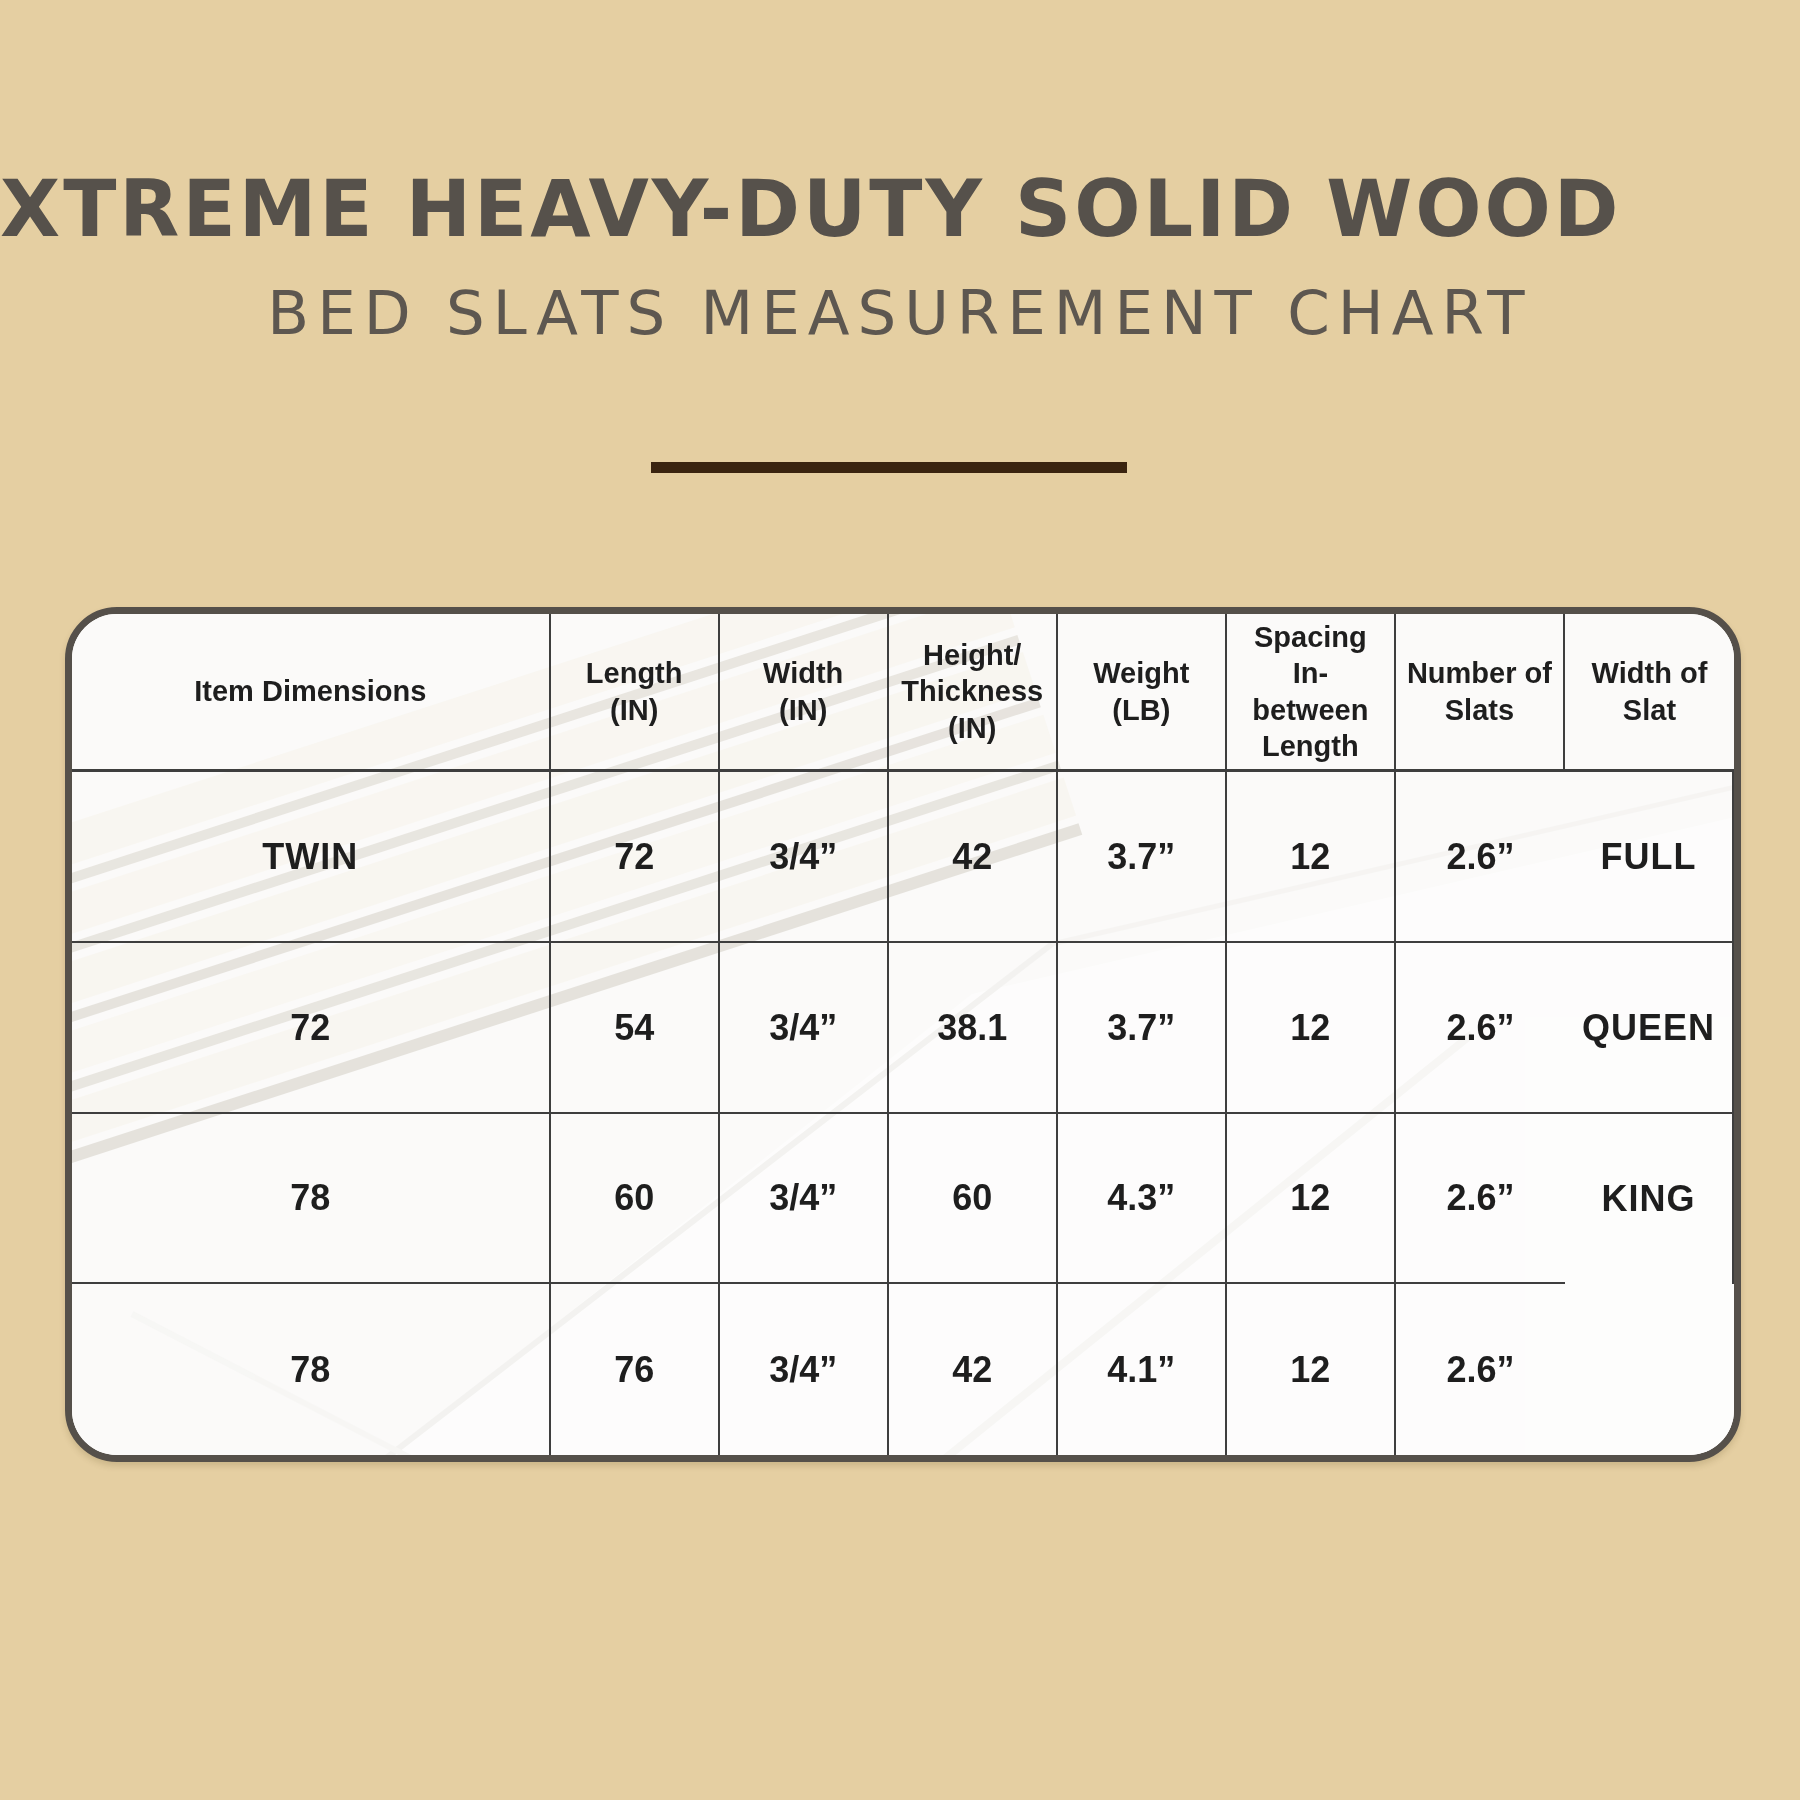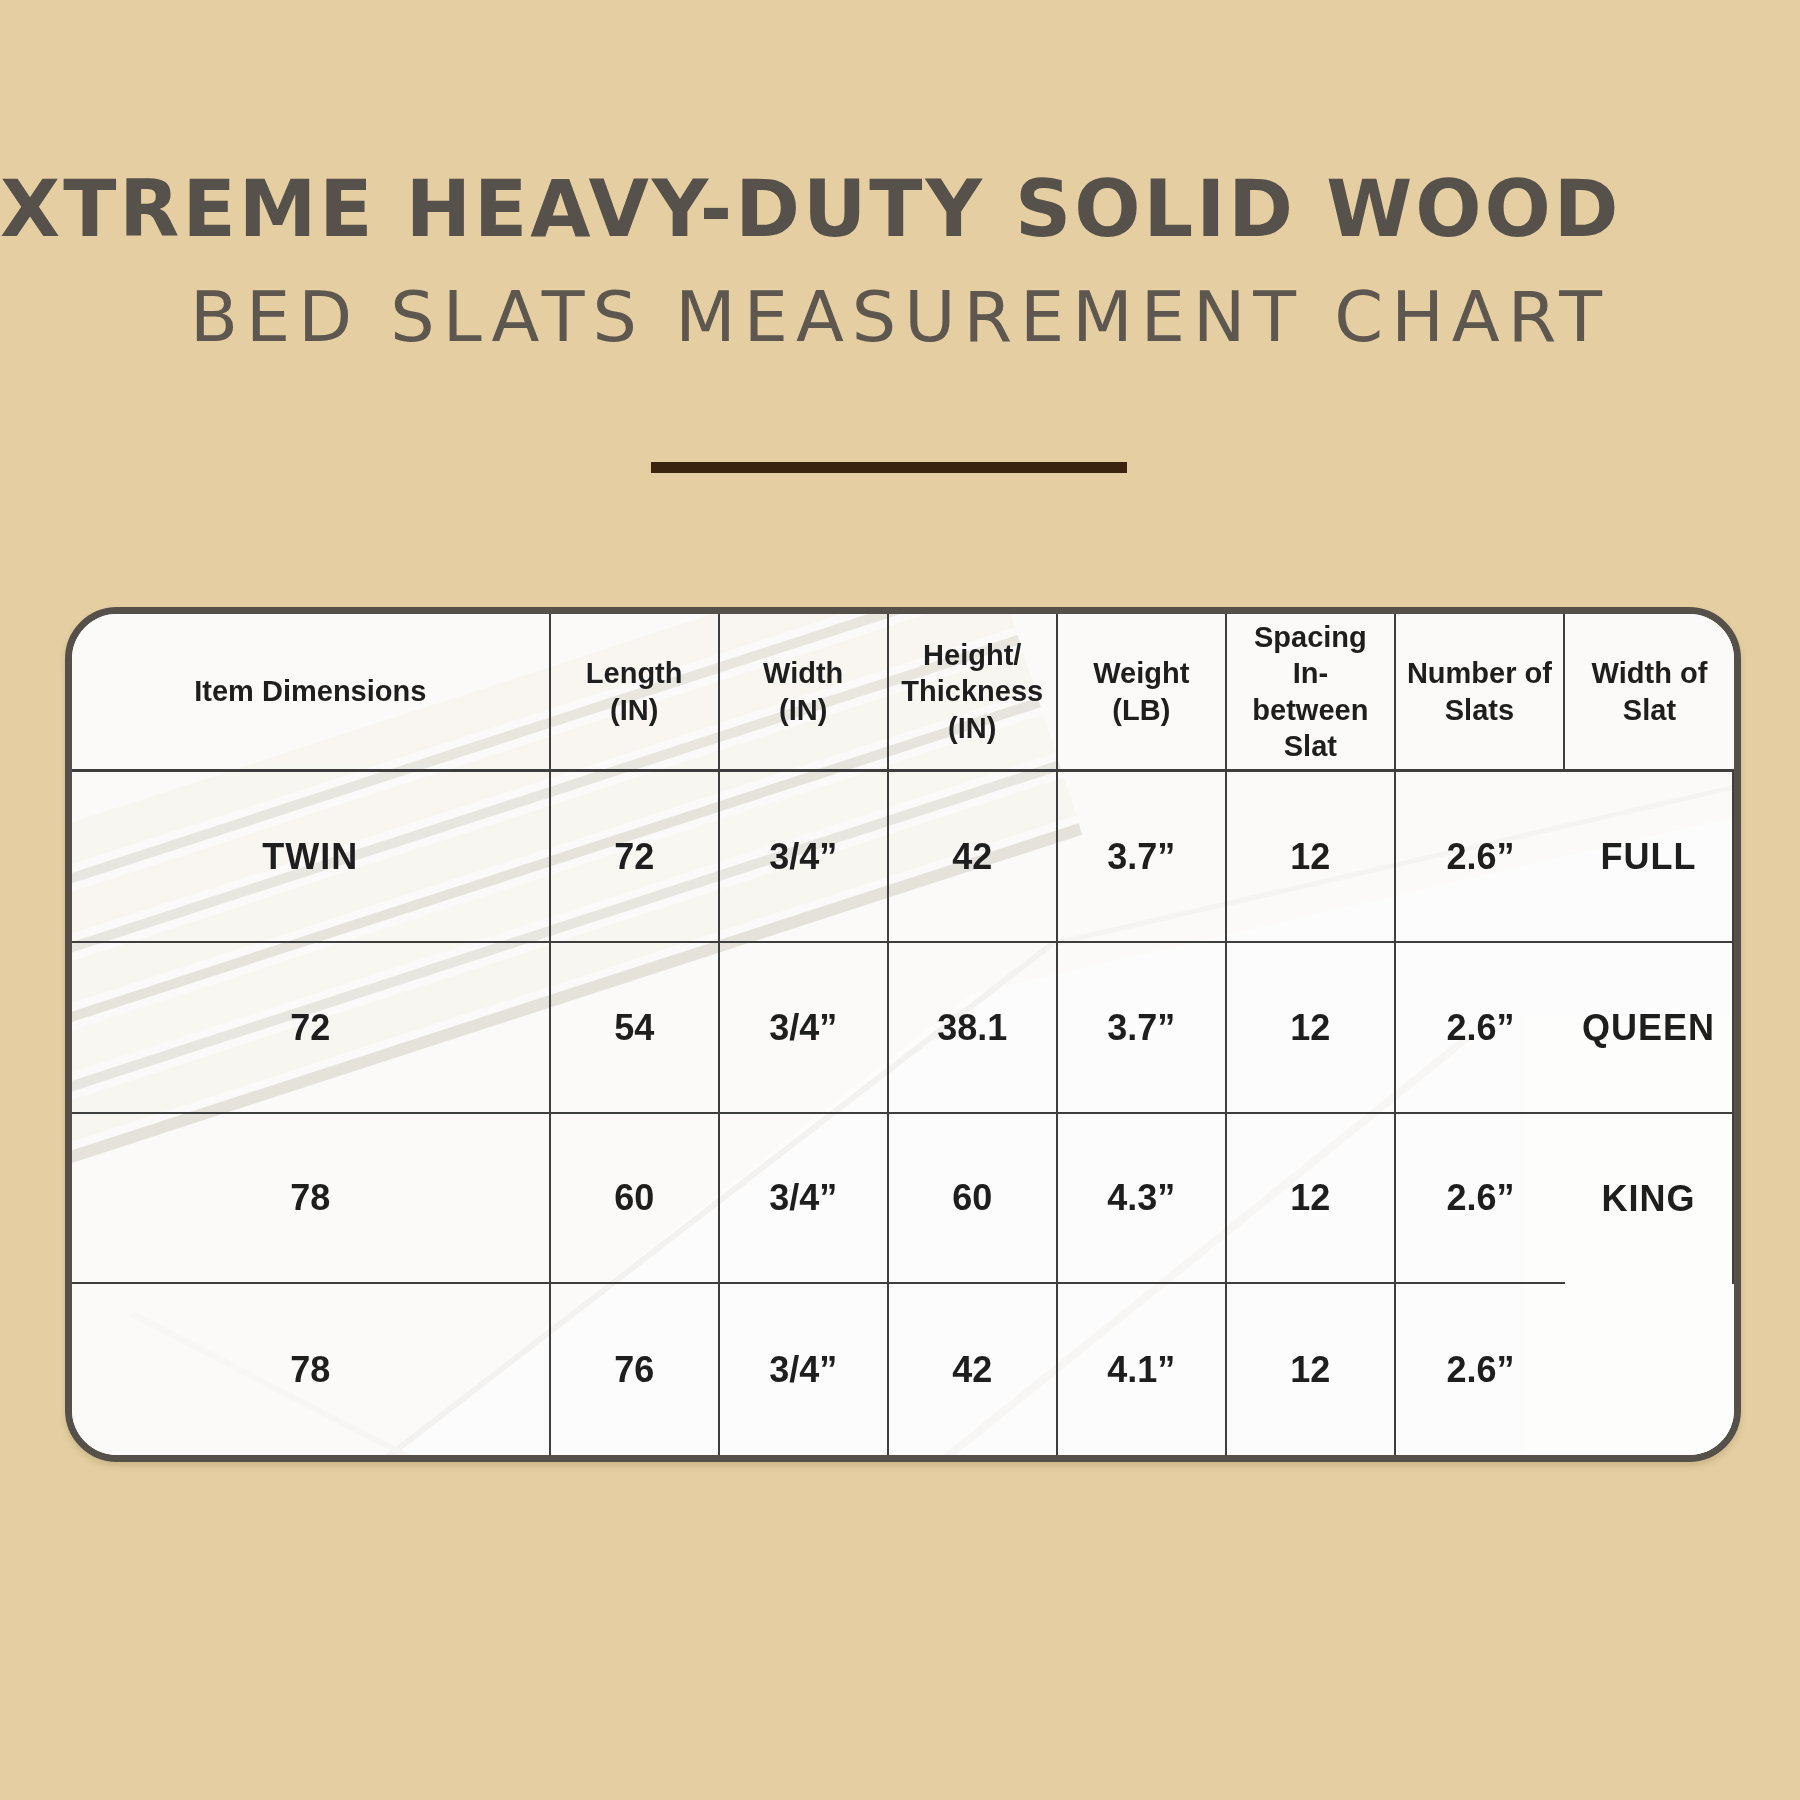--- a/index.html
+++ b/index.html
@@ -16,21 +16,21 @@
   .page{position:absolute;inset:0;}
   h1.title1{
     position:absolute;left:0;top:170px;width:1448px;margin:0;
     font-family:"DejaVu Sans","Liberation Sans",sans-serif;
     font-weight:800;font-size:78px;line-height:1;letter-spacing:3px;
     color:var(--title);text-align:center;white-space:nowrap;
   }
   h2.title2{
     position:absolute;left:0;top:282px;width:1800px;margin:0;
     font-family:"DejaVu Sans","Liberation Sans",sans-serif;
-    font-weight:400;font-size:70px;line-height:1;letter-spacing:8px;
+    font-weight:400;font-size:61px;line-height:1;letter-spacing:8px;
     color:var(--subtitle);text-align:center;white-space:nowrap;
   }
   .divider{
     position:absolute;left:651px;top:462px;width:476px;height:11px;
     background:var(--divider);
   }
 
   
   .table-card{
     position:absolute;left:65px;top:607px;width:1676px;height:855px;
@@ -102,21 +102,21 @@
 (IN)</div>
       <div class="cell head c3">Width
 (IN)</div>
       <div class="cell head c4">Height/
 Thickness
 (IN)</div>
       <div class="cell head c5">Weight
 (LB)</div>
       <div class="cell head c6">Spacing
 In-between
-Slat</div>
+Length</div>
       <div class="cell head c7">Number of
 Slats</div>
       <div class="cell head c8">Width of
 Slat</div>
 
       <div class="cell size c1">TWIN</div>
       <div class="cell c2">72</div>
       <div class="cell c4">3/4”</div>
       <div class="cell c5">42</div>
       <div class="cell c6">3.7”</div>

